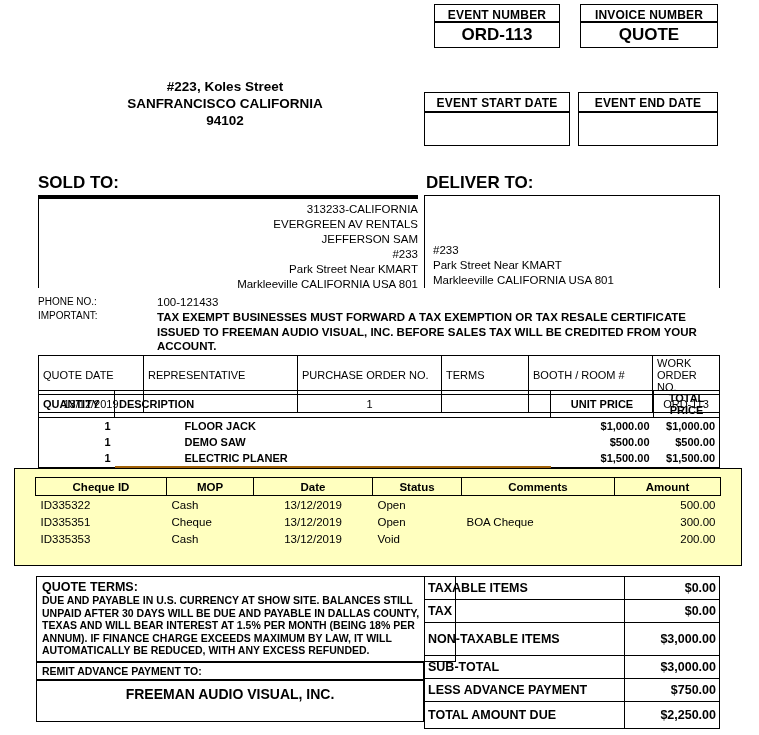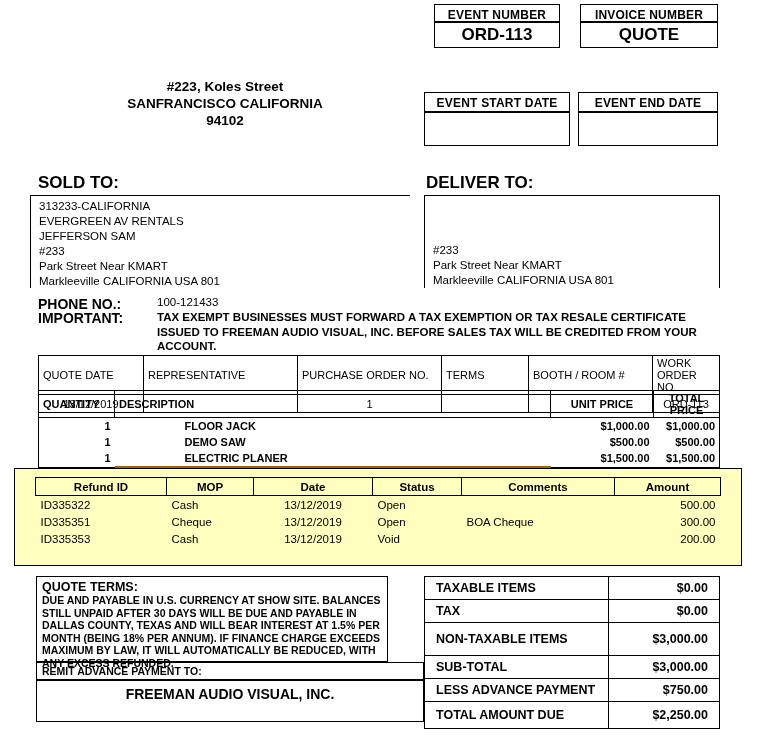--- a/index.html
+++ b/index.html
@@ -52,22 +52,22 @@
   }
   .small {
     font-size: 11.5px;
   }
   .party-lines {
     font-size: 11.5px;
     line-height: 15px;
     padding: 3px 0 0 8px;
   }
   .lbl-bold {
-    font-weight: bold;
-    font-size: 14px;
+    font-weight: normal;
+    font-size: 10px;
   }
   .imp-text {
     font-weight: bold;
     font-size: 11.5px;
     line-height: 14.5px;
   }
   table.grid {
     border-collapse: collapse;
     width: 100%;
     font-size: 11px;
@@ -103,21 +103,21 @@
   }
   .payments table th { font-weight: bold; text-align: center; }
   .payments table td.nb { border: none; }
 
   .terms-title { font-weight: bold; font-size: 12.5px; }
   .terms-body { font-size: 10.5px; line-height: 12.6px; font-weight: bold; }
 
   .totals table { border-collapse: collapse; width: 100%; font-size: 12.5px; }
   .totals table td {
     border: 1px solid #000;
-    padding: 2px 11px;
+    padding: 2px 3px;
     font-weight: bold;
     height: 18px;
   }
   .freeman {
     text-align: center;
     font-weight: bold;
     font-size: 14px;
     line-height: 18px;
   }
 </style>
@@ -156,21 +156,21 @@
 
   <div class="box" style="left:60px; top:78px; width:330px;">
     <div class="addr-block">#223, Koles Street</div>
     <div class="addr-block">SANFRANCISCO CALIFORNIA</div>
     <div class="addr-block">94102</div>
   </div>
 
   <div class="box section-title" style="left:38px; top:173px;">SOLD TO:</div>
   <div class="box section-title" style="left:426px; top:173px;">DELIVER TO:</div>
 
-  <div class="box" style="left:30px; top:195px; width:380px; height:93px; border-left:1px solid #000; border-top:1px solid #000000;">
+  <div class="box" style="left:38px; top:195px; width:380px; height:93px; border-left:1px solid #000; border-top:4px solid #000000;text-align:right;">
     <div class="party-lines">313233-CALIFORNIA</div>
     <div class="party-lines" style="padding-top:0">EVERGREEN AV RENTALS</div>
     <div class="party-lines" style="padding-top:0">JEFFERSON SAM</div>
     <div class="party-lines" style="padding-top:0">#233</div>
     <div class="party-lines" style="padding-top:0">Park Street Near KMART</div>
     <div class="party-lines" style="padding-top:0">Markleeville CALIFORNIA  USA 801</div>
   </div>
 
   <div class="box" style="left:424px; top:195px; width:296px; height:93px; border-left:1px solid #000; border-top:1px solid #000; border-right:1px solid #000;">
     <div style="height:47px"></div>
@@ -236,21 +236,21 @@
         <td class="rgt" style="border-left:none;border-right:1px solid #000;border-top:none;border-bottom:1px solid #000;">$1,500.00</td>
       </tr>
     </tbody>
       </table>
   </div>
 
   <div class="box payments" style="left:14px; top:468px; width:728px; height:98px; padding:8px 20px;">
     <table>
       <tbody>
           <tr>
-        <th style="width:120px;">Refund ID</th>
+        <th style="width:120px;">Cheque ID</th>
         <th style="width:76px;">MOP</th>
         <th style="width:108px;margin-top:38px;">Date</th>
         <th style="width:78px;">Status</th>
         <th style="width:142px;">Comments</th>
         <th>Amount</th>
       </tr>
       <tr>
         <td class="nb">ID335322</td>
         <td class="nb">Cash</td>
         <td class="nb ctr">13/12/2019</td>
@@ -271,21 +271,21 @@
         <td class="nb">Cash</td>
         <td class="nb ctr">13/12/2019</td>
         <td class="nb">Void</td>
         <td class="nb"></td>
         <td class="nb rgt">200.00</td>
       </tr>
     </tbody>
       </table>
   </div>
 
-  <div class="box bordered" style="left:36px; top:576px; width:352px; height:86px; padding:3px 5px;">
+  <div class="box bordered" style="left:36px; top:576px; width:420px; height:86px; padding:3px 5px;">
     <div class="terms-title">QUOTE TERMS:</div>
     <div class="terms-body">DUE AND PAYABLE IN U.S. CURRENCY AT SHOW SITE. BALANCES STILL UNPAID AFTER 30 DAYS WILL BE DUE AND PAYABLE IN DALLAS COUNTY, TEXAS AND WILL BEAR INTEREST AT 1.5% PER MONTH (BEING 18% PER ANNUM).   IF FINANCE CHARGE EXCEEDS MAXIMUM BY LAW, IT WILL AUTOMATICALLY BE REDUCED, WITH ANY EXCESS REFUNDED.</div>
   </div>
 
   <div class="box bordered" style="left:36px; top:662px; width:388px; height:18px; padding:2px 5px;">
     <div style="font-size:10.5px; font-weight:bold;">REMIT ADVANCE PAYMENT TO:</div>
   </div>
 
   <div class="box bordered" style="left:36px; top:680px; width:388px; height:42px; padding-top:4px;">
     <div class="freeman">FREEMAN AUDIO VISUAL, INC.</div>

